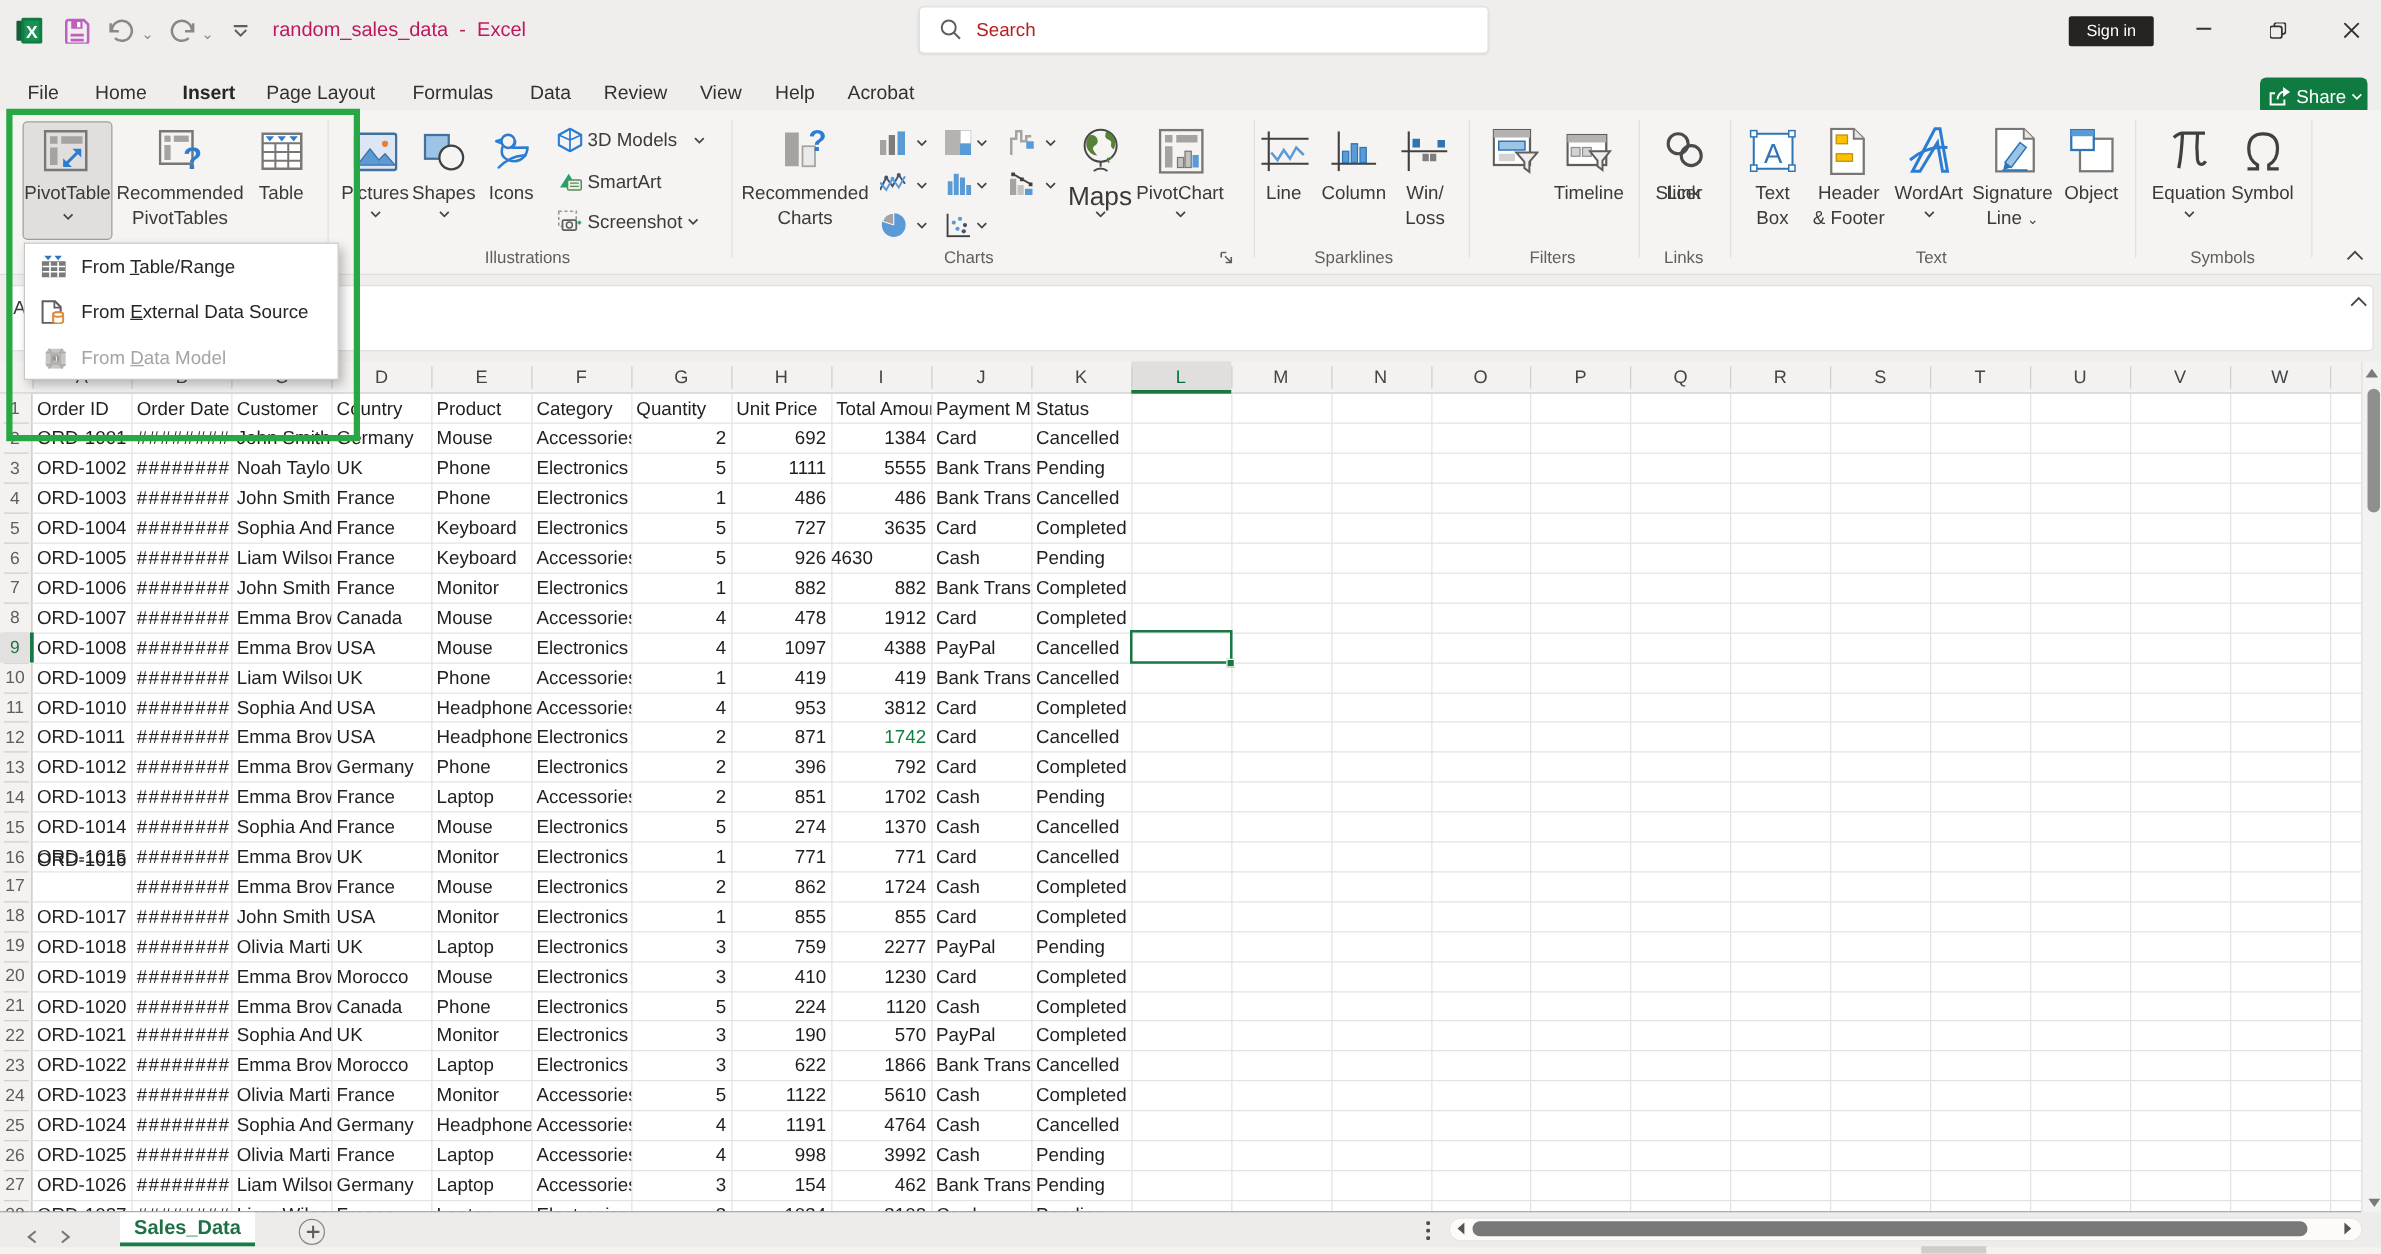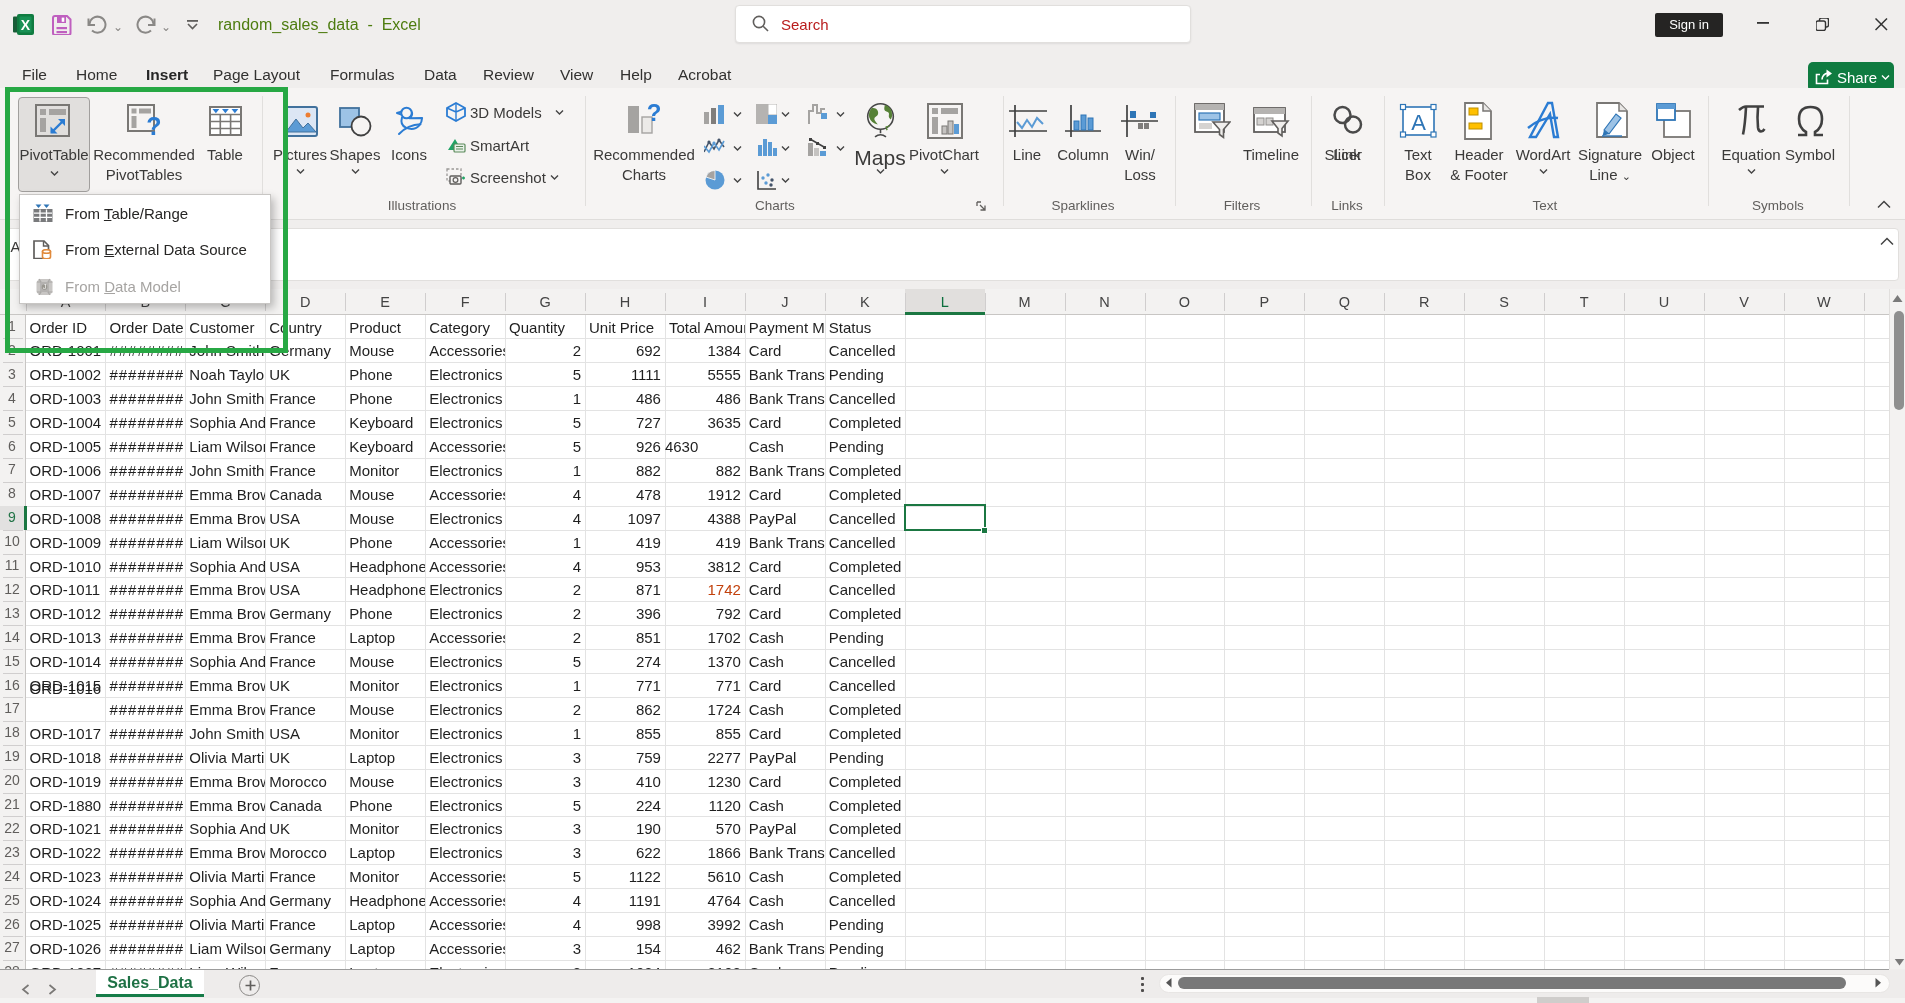--- a/index.html
+++ b/index.html
@@ -28,21 +28,21 @@
 <div class="tx" style="left:113px;top:20px;font-size:12px;color:#8a8886;">⌄</div>
 <svg class="ic" style="left:135px;top:15px;" width="22" height="19" viewBox="0 0 22 19">
     <path d="M19.5 3.5 v6.5 h-6.5" fill="none" stroke="#8a8886" stroke-width="2"></path>
     <path d="M18.5 9 A8 8 0 1 0 16 15.5" fill="none" stroke="#8a8886" stroke-width="2"></path>
   </svg>
 <div class="tx" style="left:161px;top:20px;font-size:12px;color:#8a8886;">⌄</div>
 <svg class="ic" style="left:186px;top:20px;" width="13" height="10" viewBox="0 0 13 10">
     <rect x="1" y="0" width="11" height="1.8" fill="#605e5c"></rect>
     <path d="M2 4 l4.5 4.5 L11 4" fill="none" stroke="#605e5c" stroke-width="1.6"></path>
   </svg>
-<div class="tx" style="left:218px;top:16px;font-size:16px;color:#4d7c0f;">random_sales_data&nbsp;&nbsp;-&nbsp;&nbsp;Excel</div>
+<div class="tx" style="left:218px;top:16px;font-size:16px;color:#be185d;">random_sales_data&nbsp;&nbsp;-&nbsp;&nbsp;Excel</div>
 <div class="abs" style="left:735px;top:5px;width:456px;height:38px;background:#fff;border:1px solid #e1dfdd;border-radius:4px;box-shadow:0 1px 2px rgba(0,0,0,0.08)"></div>
 <svg class="ic" style="left:752px;top:15px;" width="17" height="17" viewBox="0 0 17 17">
     <circle cx="7" cy="7" r="5.6" fill="none" stroke="#605e5c" stroke-width="1.6"></circle>
     <path d="M11.2 11.2 L16 16" stroke="#605e5c" stroke-width="1.6"></path>
   </svg>
 <div class="tx" style="left:781px;top:16px;font-size:15px;color:#b91c1c;">Search</div>
 <div class="abs" style="left:1655px;top:13px;width:68px;height:24px;background:#252423;border-radius:2px"></div>
 <div class="tx" style="left:1539px;top:17px;width:300px;text-align:center;font-size:13px;color:#ffffff;">Sign in</div>
 <svg class="ic" style="left:1757px;top:22px;" width="13" height="4" viewBox="0 0 13 4">
     <rect x="0" y="0" width="12" height="1.8" fill="#333"></rect>
@@ -668,21 +668,21 @@
 <div class="abs" style="left:744.8700000000001px;top:553.5px;width:79.93px;height:23.9px;overflow:hidden;font-size:15px;color:#1f1f1f;text-align:left;padding-left:4px;line-height:26.4px;white-space:nowrap">Card</div>
 <div class="abs" style="left:824.8000000000001px;top:553.5px;width:79.93px;height:23.9px;overflow:hidden;font-size:15px;color:#1f1f1f;text-align:left;padding-left:4px;line-height:26.4px;white-space:nowrap">Completed</div>
 <div class="abs" style="left:25.5px;top:577.4px;width:79.93px;height:23.9px;overflow:hidden;font-size:15px;color:#1f1f1f;text-align:left;padding-left:4px;line-height:26.4px;white-space:nowrap">ORD-1011</div>
 <div class="abs" style="left:105.43px;top:577.4px;width:79.93px;height:23.9px;overflow:hidden;font-size:15px;color:#1f1f1f;text-align:left;padding-left:4px;line-height:26.4px;white-space:nowrap"><span style="letter-spacing:1.0px">########</span></div>
 <div class="abs" style="left:185.36px;top:577.4px;width:79.93px;height:23.9px;overflow:hidden;font-size:15px;color:#1f1f1f;text-align:left;padding-left:4px;line-height:26.4px;white-space:nowrap">Emma Brown</div>
 <div class="abs" style="left:265.29px;top:577.4px;width:79.93px;height:23.9px;overflow:hidden;font-size:15px;color:#1f1f1f;text-align:left;padding-left:4px;line-height:26.4px;white-space:nowrap">USA</div>
 <div class="abs" style="left:345.22px;top:577.4px;width:79.93px;height:23.9px;overflow:hidden;font-size:15px;color:#1f1f1f;text-align:left;padding-left:4px;line-height:26.4px;white-space:nowrap">Headphones</div>
 <div class="abs" style="left:425.15000000000003px;top:577.4px;width:79.93px;height:23.9px;overflow:hidden;font-size:15px;color:#1f1f1f;text-align:left;padding-left:4px;line-height:26.4px;white-space:nowrap">Electronics</div>
 <div class="abs" style="left:505.08000000000004px;top:577.4px;width:79.93px;height:23.9px;overflow:hidden;font-size:15px;color:#1f1f1f;text-align:right;padding-right:4px;line-height:26.4px;white-space:nowrap">2</div>
 <div class="abs" style="left:585.01px;top:577.4px;width:79.93px;height:23.9px;overflow:hidden;font-size:15px;color:#1f1f1f;text-align:right;padding-right:4px;line-height:26.4px;white-space:nowrap">871</div>
-<div class="abs" style="left:664.94px;top:577.4px;width:79.93px;height:23.9px;overflow:hidden;font-size:15px;color:#c2410c;text-align:right;padding-right:4px;line-height:26.4px;white-space:nowrap">1742</div>
+<div class="abs" style="left:664.94px;top:577.4px;width:79.93px;height:23.9px;overflow:hidden;font-size:15px;color:#15803d;text-align:right;padding-right:4px;line-height:26.4px;white-space:nowrap">1742</div>
 <div class="abs" style="left:744.8700000000001px;top:577.4px;width:79.93px;height:23.9px;overflow:hidden;font-size:15px;color:#1f1f1f;text-align:left;padding-left:4px;line-height:26.4px;white-space:nowrap">Card</div>
 <div class="abs" style="left:824.8000000000001px;top:577.4px;width:79.93px;height:23.9px;overflow:hidden;font-size:15px;color:#1f1f1f;text-align:left;padding-left:4px;line-height:26.4px;white-space:nowrap">Cancelled</div>
 <div class="abs" style="left:25.5px;top:601.3px;width:79.93px;height:23.9px;overflow:hidden;font-size:15px;color:#1f1f1f;text-align:left;padding-left:4px;line-height:26.4px;white-space:nowrap">ORD-1012</div>
 <div class="abs" style="left:105.43px;top:601.3px;width:79.93px;height:23.9px;overflow:hidden;font-size:15px;color:#1f1f1f;text-align:left;padding-left:4px;line-height:26.4px;white-space:nowrap"><span style="letter-spacing:1.0px">########</span></div>
 <div class="abs" style="left:185.36px;top:601.3px;width:79.93px;height:23.9px;overflow:hidden;font-size:15px;color:#1f1f1f;text-align:left;padding-left:4px;line-height:26.4px;white-space:nowrap">Emma Brown</div>
 <div class="abs" style="left:265.29px;top:601.3px;width:79.93px;height:23.9px;overflow:hidden;font-size:15px;color:#1f1f1f;text-align:left;padding-left:4px;line-height:26.4px;white-space:nowrap">Germany</div>
 <div class="abs" style="left:345.22px;top:601.3px;width:79.93px;height:23.9px;overflow:hidden;font-size:15px;color:#1f1f1f;text-align:left;padding-left:4px;line-height:26.4px;white-space:nowrap">Phone</div>
 <div class="abs" style="left:425.15000000000003px;top:601.3px;width:79.93px;height:23.9px;overflow:hidden;font-size:15px;color:#1f1f1f;text-align:left;padding-left:4px;line-height:26.4px;white-space:nowrap">Electronics</div>
 <div class="abs" style="left:505.08000000000004px;top:601.3px;width:79.93px;height:23.9px;overflow:hidden;font-size:15px;color:#1f1f1f;text-align:right;padding-right:4px;line-height:26.4px;white-space:nowrap">2</div>
 <div class="abs" style="left:585.01px;top:601.3px;width:79.93px;height:23.9px;overflow:hidden;font-size:15px;color:#1f1f1f;text-align:right;padding-right:4px;line-height:26.4px;white-space:nowrap">396</div>
@@ -759,21 +759,21 @@
 <div class="abs" style="left:105.43px;top:768.5999999999999px;width:79.93px;height:23.9px;overflow:hidden;font-size:15px;color:#1f1f1f;text-align:left;padding-left:4px;line-height:26.4px;white-space:nowrap"><span style="letter-spacing:1.0px">########</span></div>
 <div class="abs" style="left:185.36px;top:768.5999999999999px;width:79.93px;height:23.9px;overflow:hidden;font-size:15px;color:#1f1f1f;text-align:left;padding-left:4px;line-height:26.4px;white-space:nowrap">Emma Brown</div>
 <div class="abs" style="left:265.29px;top:768.5999999999999px;width:79.93px;height:23.9px;overflow:hidden;font-size:15px;color:#1f1f1f;text-align:left;padding-left:4px;line-height:26.4px;white-space:nowrap">Morocco</div>
 <div class="abs" style="left:345.22px;top:768.5999999999999px;width:79.93px;height:23.9px;overflow:hidden;font-size:15px;color:#1f1f1f;text-align:left;padding-left:4px;line-height:26.4px;white-space:nowrap">Mouse</div>
 <div class="abs" style="left:425.15000000000003px;top:768.5999999999999px;width:79.93px;height:23.9px;overflow:hidden;font-size:15px;color:#1f1f1f;text-align:left;padding-left:4px;line-height:26.4px;white-space:nowrap">Electronics</div>
 <div class="abs" style="left:505.08000000000004px;top:768.5999999999999px;width:79.93px;height:23.9px;overflow:hidden;font-size:15px;color:#1f1f1f;text-align:right;padding-right:4px;line-height:26.4px;white-space:nowrap">3</div>
 <div class="abs" style="left:585.01px;top:768.5999999999999px;width:79.93px;height:23.9px;overflow:hidden;font-size:15px;color:#1f1f1f;text-align:right;padding-right:4px;line-height:26.4px;white-space:nowrap">410</div>
 <div class="abs" style="left:664.94px;top:768.5999999999999px;width:79.93px;height:23.9px;overflow:hidden;font-size:15px;color:#1f1f1f;text-align:right;padding-right:4px;line-height:26.4px;white-space:nowrap">1230</div>
 <div class="abs" style="left:744.8700000000001px;top:768.5999999999999px;width:79.93px;height:23.9px;overflow:hidden;font-size:15px;color:#1f1f1f;text-align:left;padding-left:4px;line-height:26.4px;white-space:nowrap">Card</div>
 <div class="abs" style="left:824.8000000000001px;top:768.5999999999999px;width:79.93px;height:23.9px;overflow:hidden;font-size:15px;color:#1f1f1f;text-align:left;padding-left:4px;line-height:26.4px;white-space:nowrap">Completed</div>
-<div class="abs" style="left:25.5px;top:792.5px;width:79.93px;height:23.9px;overflow:hidden;font-size:15px;color:#1f1f1f;text-align:left;padding-left:4px;line-height:26.4px;white-space:nowrap">ORD-1880</div>
+<div class="abs" style="left:25.5px;top:792.5px;width:79.93px;height:23.9px;overflow:hidden;font-size:15px;color:#1f1f1f;text-align:left;padding-left:4px;line-height:26.4px;white-space:nowrap">ORD-1020</div>
 <div class="abs" style="left:105.43px;top:792.5px;width:79.93px;height:23.9px;overflow:hidden;font-size:15px;color:#1f1f1f;text-align:left;padding-left:4px;line-height:26.4px;white-space:nowrap"><span style="letter-spacing:1.0px">########</span></div>
 <div class="abs" style="left:185.36px;top:792.5px;width:79.93px;height:23.9px;overflow:hidden;font-size:15px;color:#1f1f1f;text-align:left;padding-left:4px;line-height:26.4px;white-space:nowrap">Emma Brown</div>
 <div class="abs" style="left:265.29px;top:792.5px;width:79.93px;height:23.9px;overflow:hidden;font-size:15px;color:#1f1f1f;text-align:left;padding-left:4px;line-height:26.4px;white-space:nowrap">Canada</div>
 <div class="abs" style="left:345.22px;top:792.5px;width:79.93px;height:23.9px;overflow:hidden;font-size:15px;color:#1f1f1f;text-align:left;padding-left:4px;line-height:26.4px;white-space:nowrap">Phone</div>
 <div class="abs" style="left:425.15000000000003px;top:792.5px;width:79.93px;height:23.9px;overflow:hidden;font-size:15px;color:#1f1f1f;text-align:left;padding-left:4px;line-height:26.4px;white-space:nowrap">Electronics</div>
 <div class="abs" style="left:505.08000000000004px;top:792.5px;width:79.93px;height:23.9px;overflow:hidden;font-size:15px;color:#1f1f1f;text-align:right;padding-right:4px;line-height:26.4px;white-space:nowrap">5</div>
 <div class="abs" style="left:585.01px;top:792.5px;width:79.93px;height:23.9px;overflow:hidden;font-size:15px;color:#1f1f1f;text-align:right;padding-right:4px;line-height:26.4px;white-space:nowrap">224</div>
 <div class="abs" style="left:664.94px;top:792.5px;width:79.93px;height:23.9px;overflow:hidden;font-size:15px;color:#1f1f1f;text-align:right;padding-right:4px;line-height:26.4px;white-space:nowrap">1120</div>
 <div class="abs" style="left:744.8700000000001px;top:792.5px;width:79.93px;height:23.9px;overflow:hidden;font-size:15px;color:#1f1f1f;text-align:left;padding-left:4px;line-height:26.4px;white-space:nowrap">Cash</div>
 <div class="abs" style="left:824.8000000000001px;top:792.5px;width:79.93px;height:23.9px;overflow:hidden;font-size:15px;color:#1f1f1f;text-align:left;padding-left:4px;line-height:26.4px;white-space:nowrap">Completed</div>

